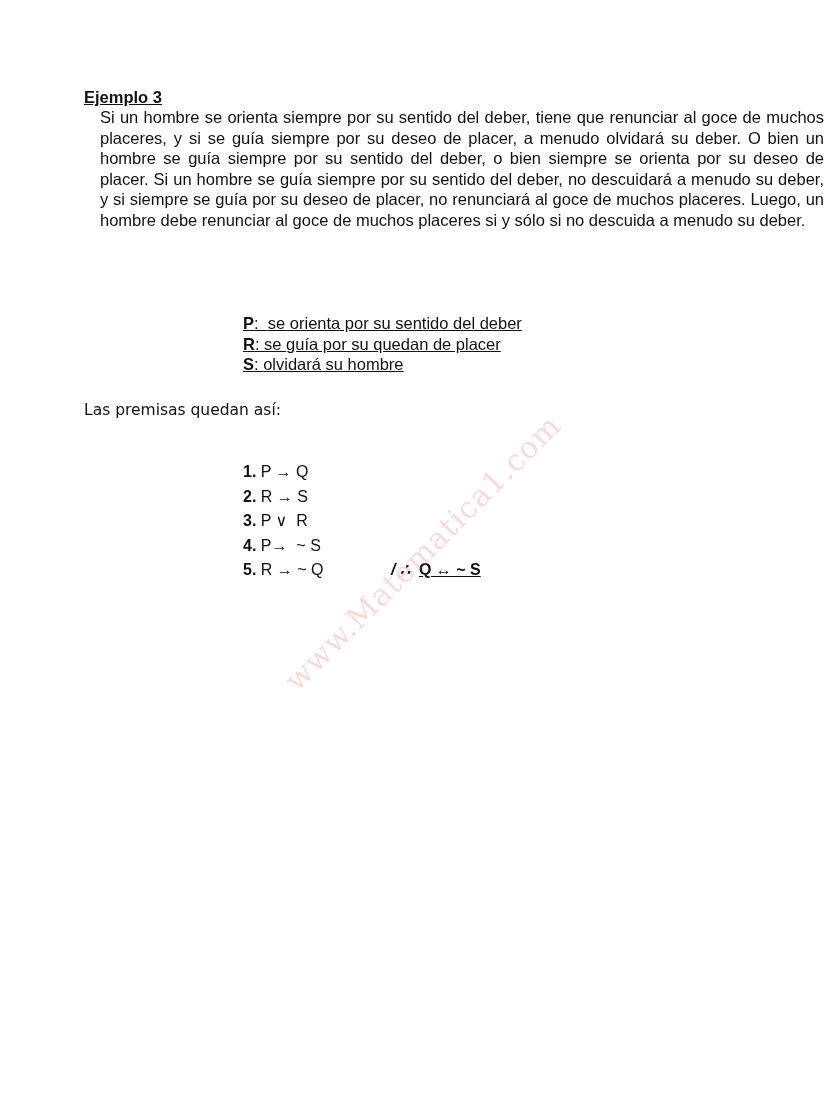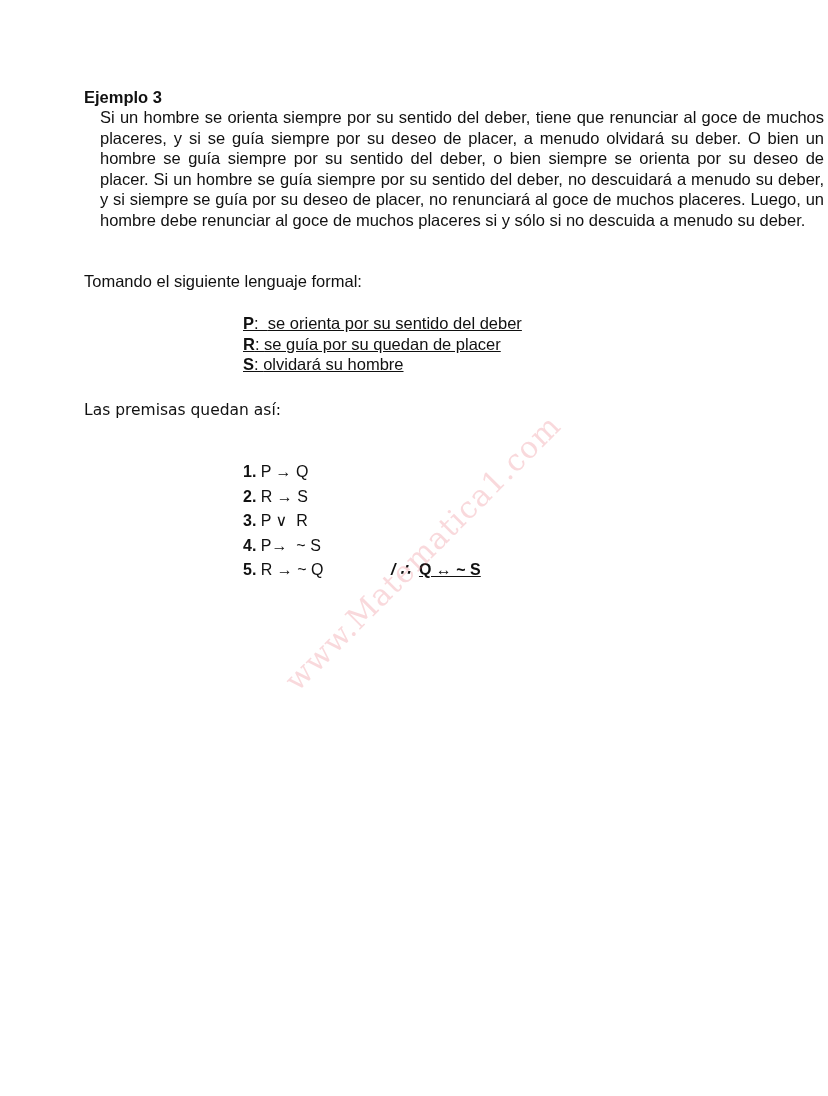--- a/index.html
+++ b/index.html
@@ -20,20 +20,21 @@
       left: 0; top: 0;
       width: 828px; height: 1096px;
     }
     .heading {
       position: absolute;
       left: 84px;
       top: 87px;
       font-size: 16.5px;
       font-weight: bold;
       line-height: 20px;
+      text-decoration: underline;
     }
     .paragraph {
       position: absolute;
       left: 100px;
       top: 107px;
       width: 724px;
       font-size: 16.5px;
       line-height: 20.6px;
       text-align: justify;
       text-align-last: left;
@@ -97,21 +98,20 @@
   </style>
 </head>
 <body>
 
 <div class="page">
 
   <div class="heading">Ejemplo 3</div>
 
   <div class="paragraph">Si un hombre se orienta siempre por su sentido del deber, tiene que renunciar al goce de muchos placeres, y si se guía siempre por su deseo de placer, a menudo olvidará su deber. O bien un hombre se guía siempre por su sentido del deber, o bien siempre se orienta por su deseo de placer. Si un hombre se guía siempre por su sentido del deber, no descuidará a menudo su deber, y si siempre se guía por su deseo de placer, no renunciará al goce de muchos placeres. Luego, un hombre debe renunciar al goce de muchos placeres si y sólo si no descuida a menudo su deber.</div>
 
-  <div class="intro">Tomando el siguiente lenguaje formal:</div>
 
   <div class="defs">
     <div class="def-row"><span class="var">P</span><span>:  </span><span>se orienta por su sentido del deber</span></div>
     <div class="def-row"><span class="var">R</span><span>: </span><span>se guía por su quedan de placer</span></div>
     <div class="def-row"><span class="var">S</span><span>: </span><span>olvidará su hombre</span></div>
   </div>
 
   <div class="premises-label">Las premisas quedan así:</div>
 
   <div class="premises">

